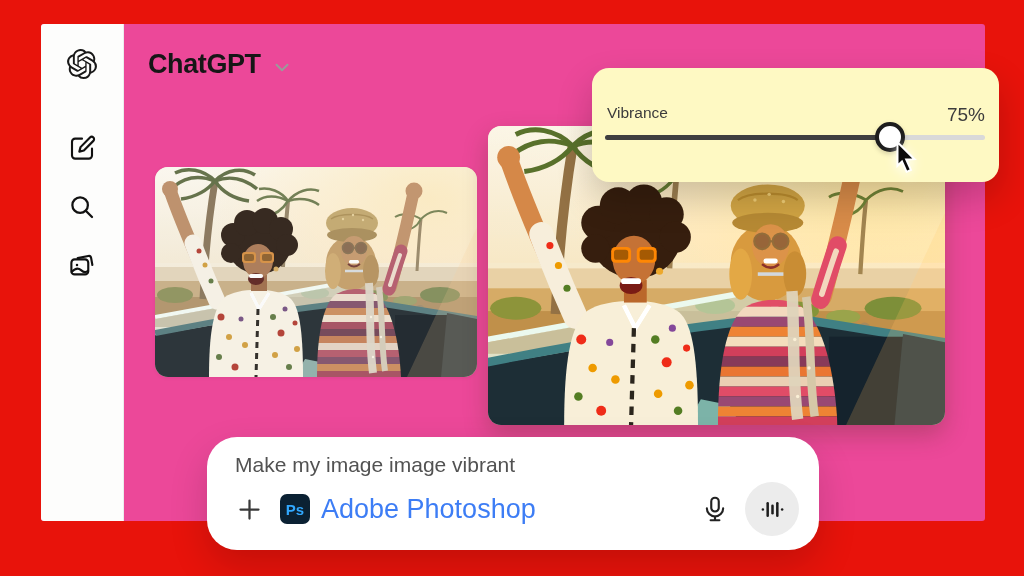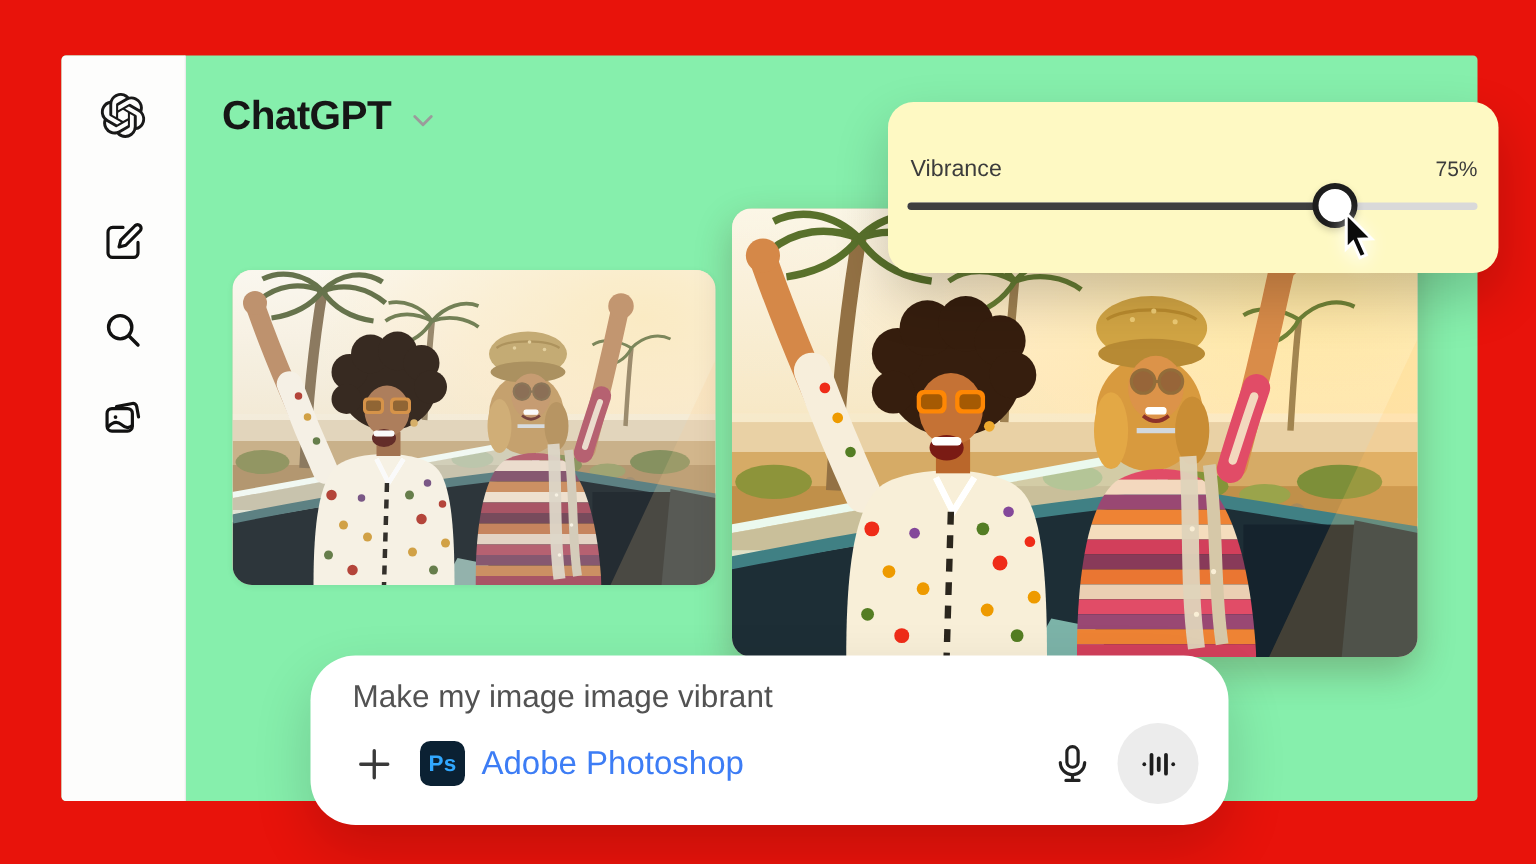--- a/index.html
+++ b/index.html
@@ -10,21 +10,21 @@
     --slider-fill:#3F3F3F;
     --slider-track:#D9D9D9;
     --ink:#161616;
   }
   *{margin:0;padding:0;box-sizing:border-box;}
   html,body{width:1024px;height:576px;overflow:hidden;}
   body{font-family:"Liberation Sans",sans-serif;background:var(--red);}
   .stage{position:relative;width:1024px;height:576px;background:var(--red);overflow:hidden;}
 
   
-  .panel{position:absolute;left:41px;top:37px;width:944px;height:497px;background:#86efac;border-radius:3px;text-align:right;}
+  .panel{position:absolute;left:41px;top:24px;width:944px;height:497px;background:#ec4899;border-radius:3px;text-align:right;}
 
   
   .sidebar{position:absolute;left:0;top:0;bottom:0;width:83px;background:#fdfdfc;border-right:1px solid #ececec;border-radius:3px 0 0 3px;}
   .side-icon{position:absolute;left:50%;transform:translateX(-50%);width:32px;height:32px;display:flex;align-items:center;justify-content:center;cursor:pointer;}
   .side-icon svg{width:30px;height:30px;}
   .logo-slot{top:24px;}
   .slot-compose{top:108px;}
   .slot-search{top:167px;}
   .slot-library{top:225px;}
 
@@ -37,33 +37,33 @@
   .photo{position:absolute;border-radius:13px;overflow:hidden;background:#e7ddc6;}
   .photo svg{width:100%;height:100%;display:block;}
   .photo-original{left:114px;top:143px;width:322px;height:210px;box-shadow:0 1px 4px rgba(0,0,0,.06);}
   .photo-original svg{filter:saturate(.78) brightness(1.05) contrast(.96);}
   .photo-vibrant{left:447px;top:102px;width:457px;height:299px;box-shadow:0 10px 24px rgba(70,45,20,.28);}
   .photo-vibrant svg{filter:saturate(1.32) contrast(1.05);}
 
   
   .vibrance{position:absolute;left:592px;top:68px;width:407px;height:114px;background:#fef9c3;border-radius:17px;box-shadow:0 16px 36px rgba(0,0,0,.20);}
   .vib-label{position:absolute;left:15px;top:36px;font-size:15.5px;color:#3c3c3c;}
-  .vib-value{position:absolute;right:14px;top:36px;font-size:14px;color:#3c3c3c;}
+  .vib-value{position:absolute;right:14px;top:36px;font-size:19px;color:#3c3c3c;}
   .vib-track{position:absolute;left:13px;top:67px;width:380px;height:5px;border-radius:3px;background:var(--slider-track);cursor:pointer;}
   .vib-fill{position:absolute;left:0;top:0;height:5px;border-radius:3px;background:var(--slider-fill);}
   .vib-knob{position:absolute;top:-13px;width:30px;height:30px;border-radius:50%;background:#fff;border:4.5px solid #1d1d1d;cursor:grab;box-shadow:0 2px 5px rgba(0,0,0,.18);}
 
   
   .composer{position:absolute;left:207px;top:437px;width:612px;height:113px;background:#fff;border-radius:30px;box-shadow:0 16px 38px rgba(0,0,0,.16);}
   .prompt-text{position:absolute;left:28px;top:16px;font-size:21px;color:#525252;white-space:nowrap;cursor:text;}
   .composer-row{position:absolute;left:28px;right:20px;bottom:13px;height:56px;display:flex;align-items:center;}
   .plus-btn{width:28px;height:28px;display:flex;align-items:center;justify-content:center;cursor:pointer;}
   .plugin-chip{display:flex;align-items:center;gap:11px;margin-left:17px;cursor:pointer;}
   .ps-badge{width:30px;height:30px;border-radius:7px;background:var(--ps-bg);color:var(--ps-fg);font-size:15px;font-weight:700;display:flex;align-items:center;justify-content:center;letter-spacing:.2px;text-align:center;}
-  .plugin-name{font-size:22px;color:var(--link-blue);}
+  .plugin-name{font-size:27px;color:var(--link-blue);}
   .spacer{flex:1;}
   .mic-btn{width:32px;height:34px;display:flex;align-items:center;justify-content:center;margin-right:14px;cursor:pointer;}
   .wave-btn{width:54px;height:54px;border-radius:50%;background:#ECECEC;display:flex;align-items:center;justify-content:center;cursor:pointer;}
 
   
   .cursor{position:absolute;left:891px;top:139px;width:34px;height:40px;pointer-events:none;filter:drop-shadow(0 3px 6px rgba(255,255,255,.9));}
 </style>
 </head>
 <body>
 

